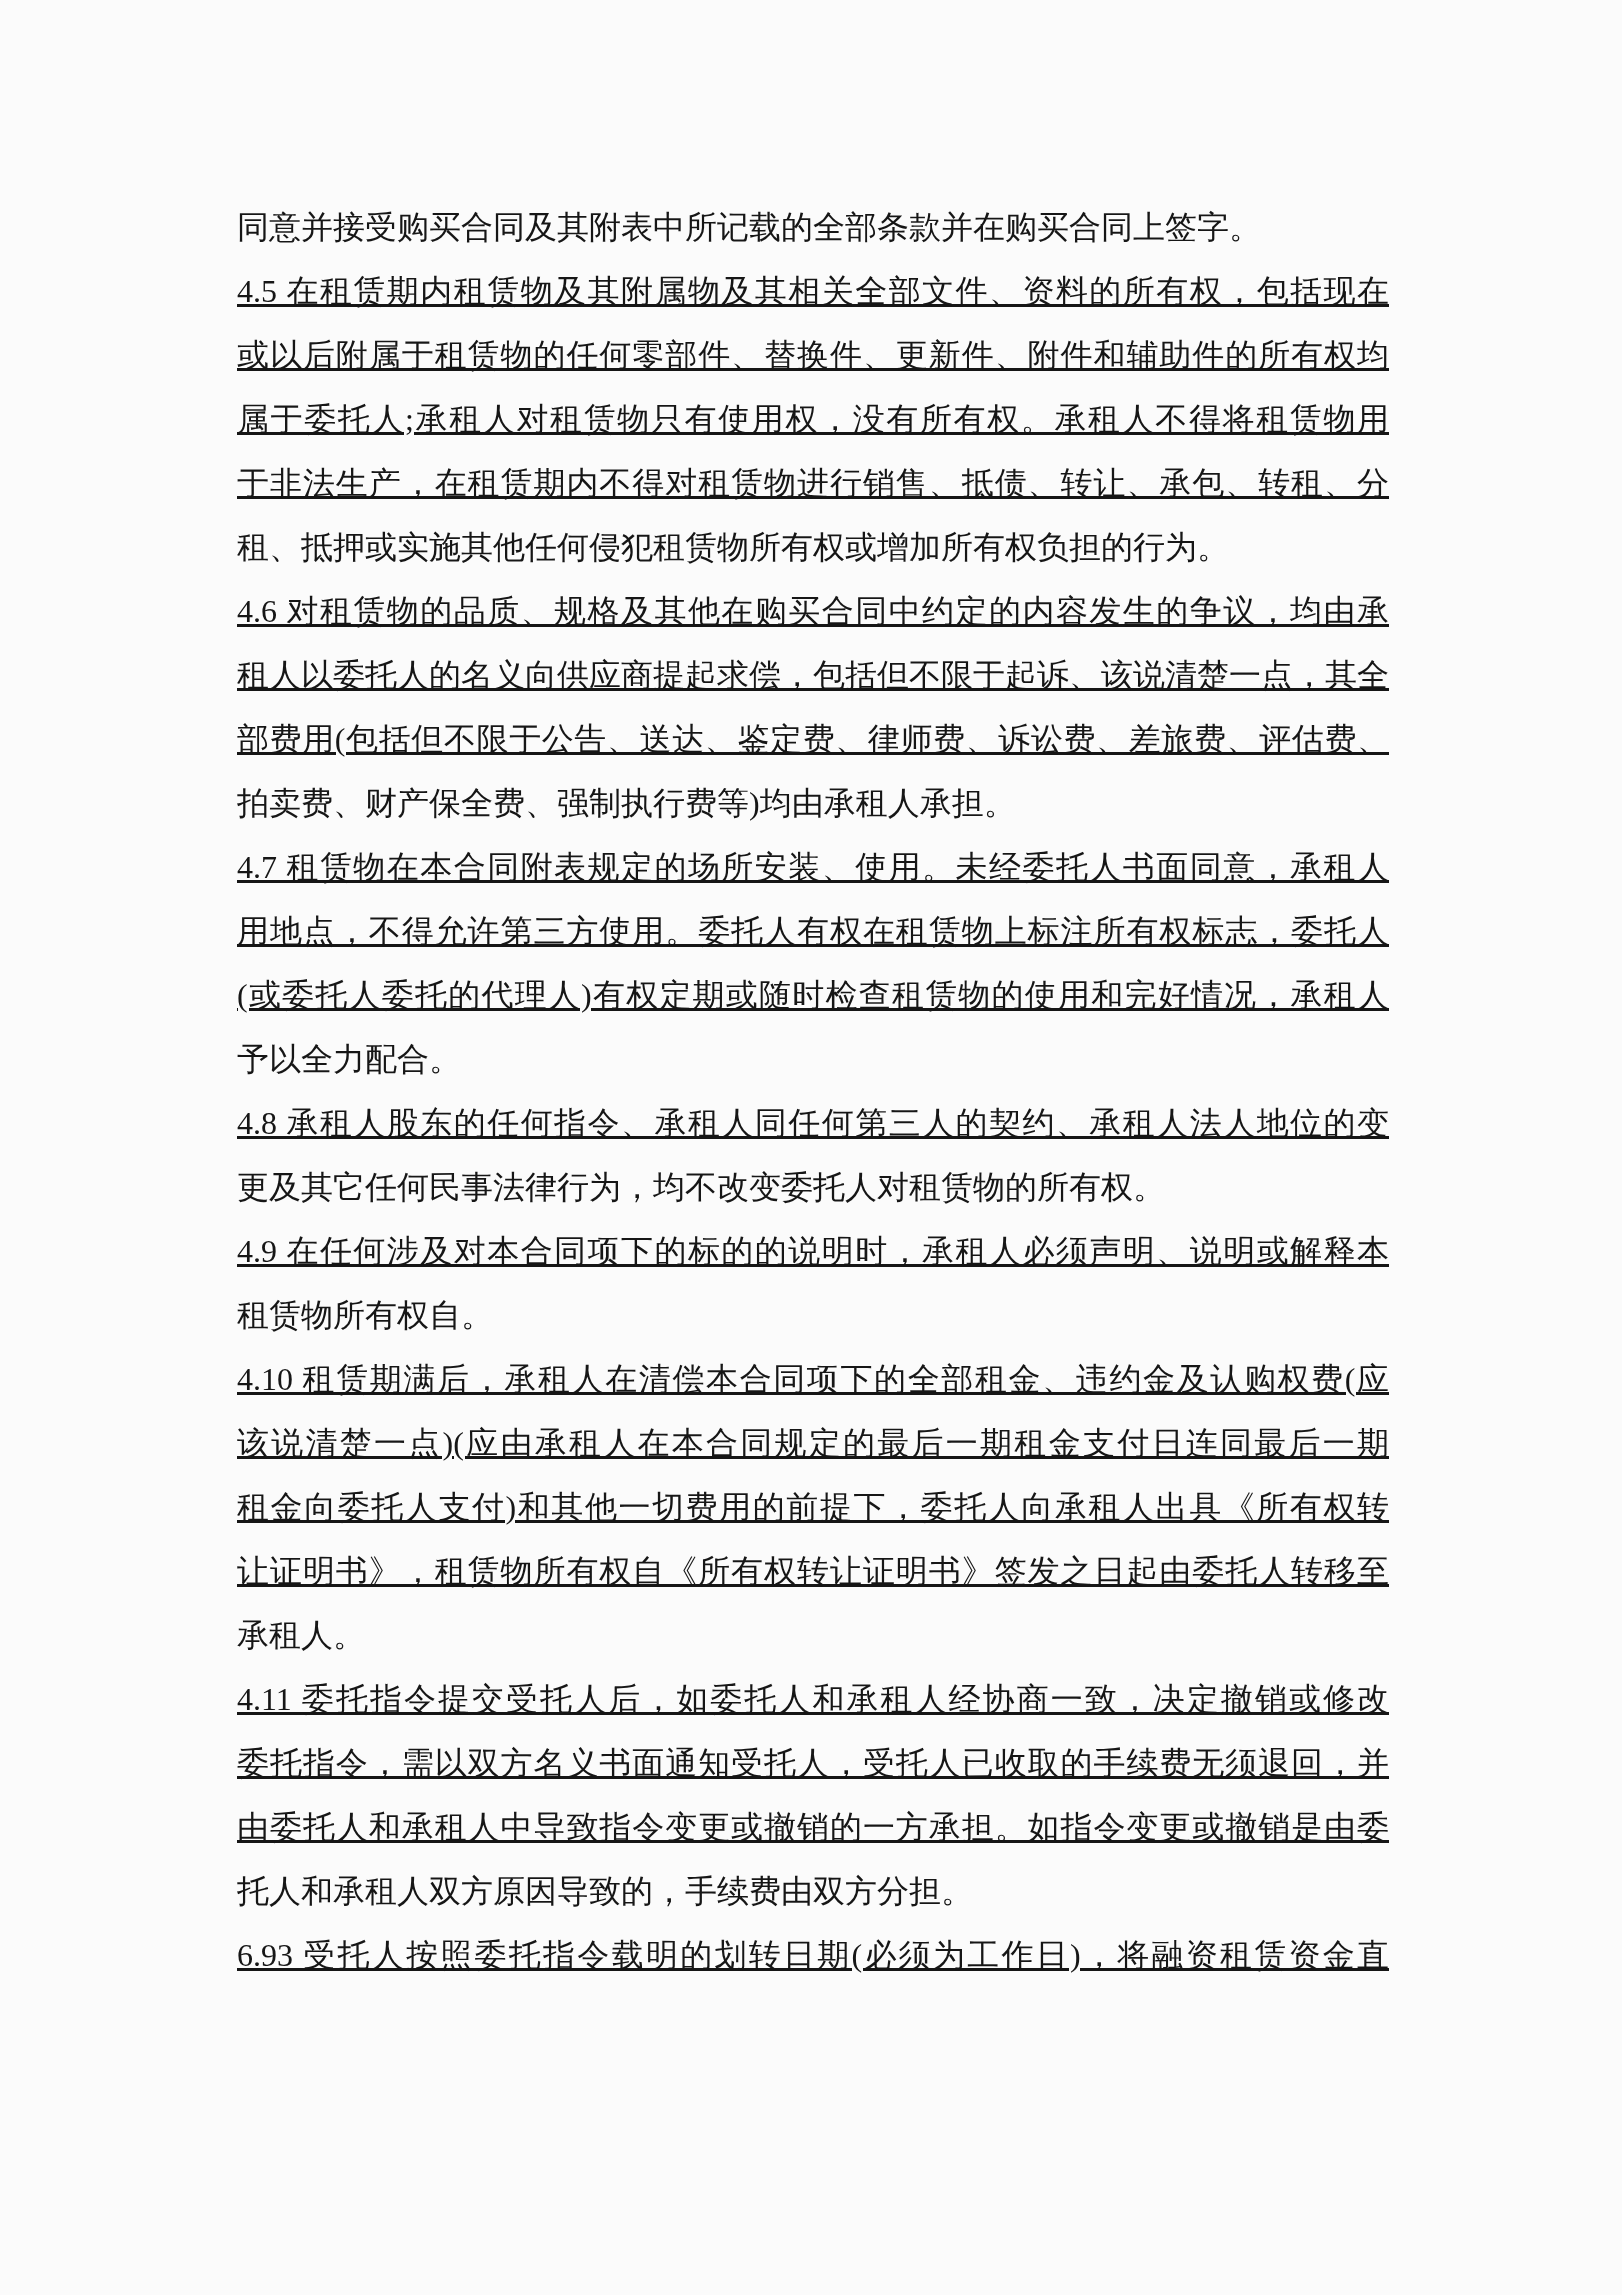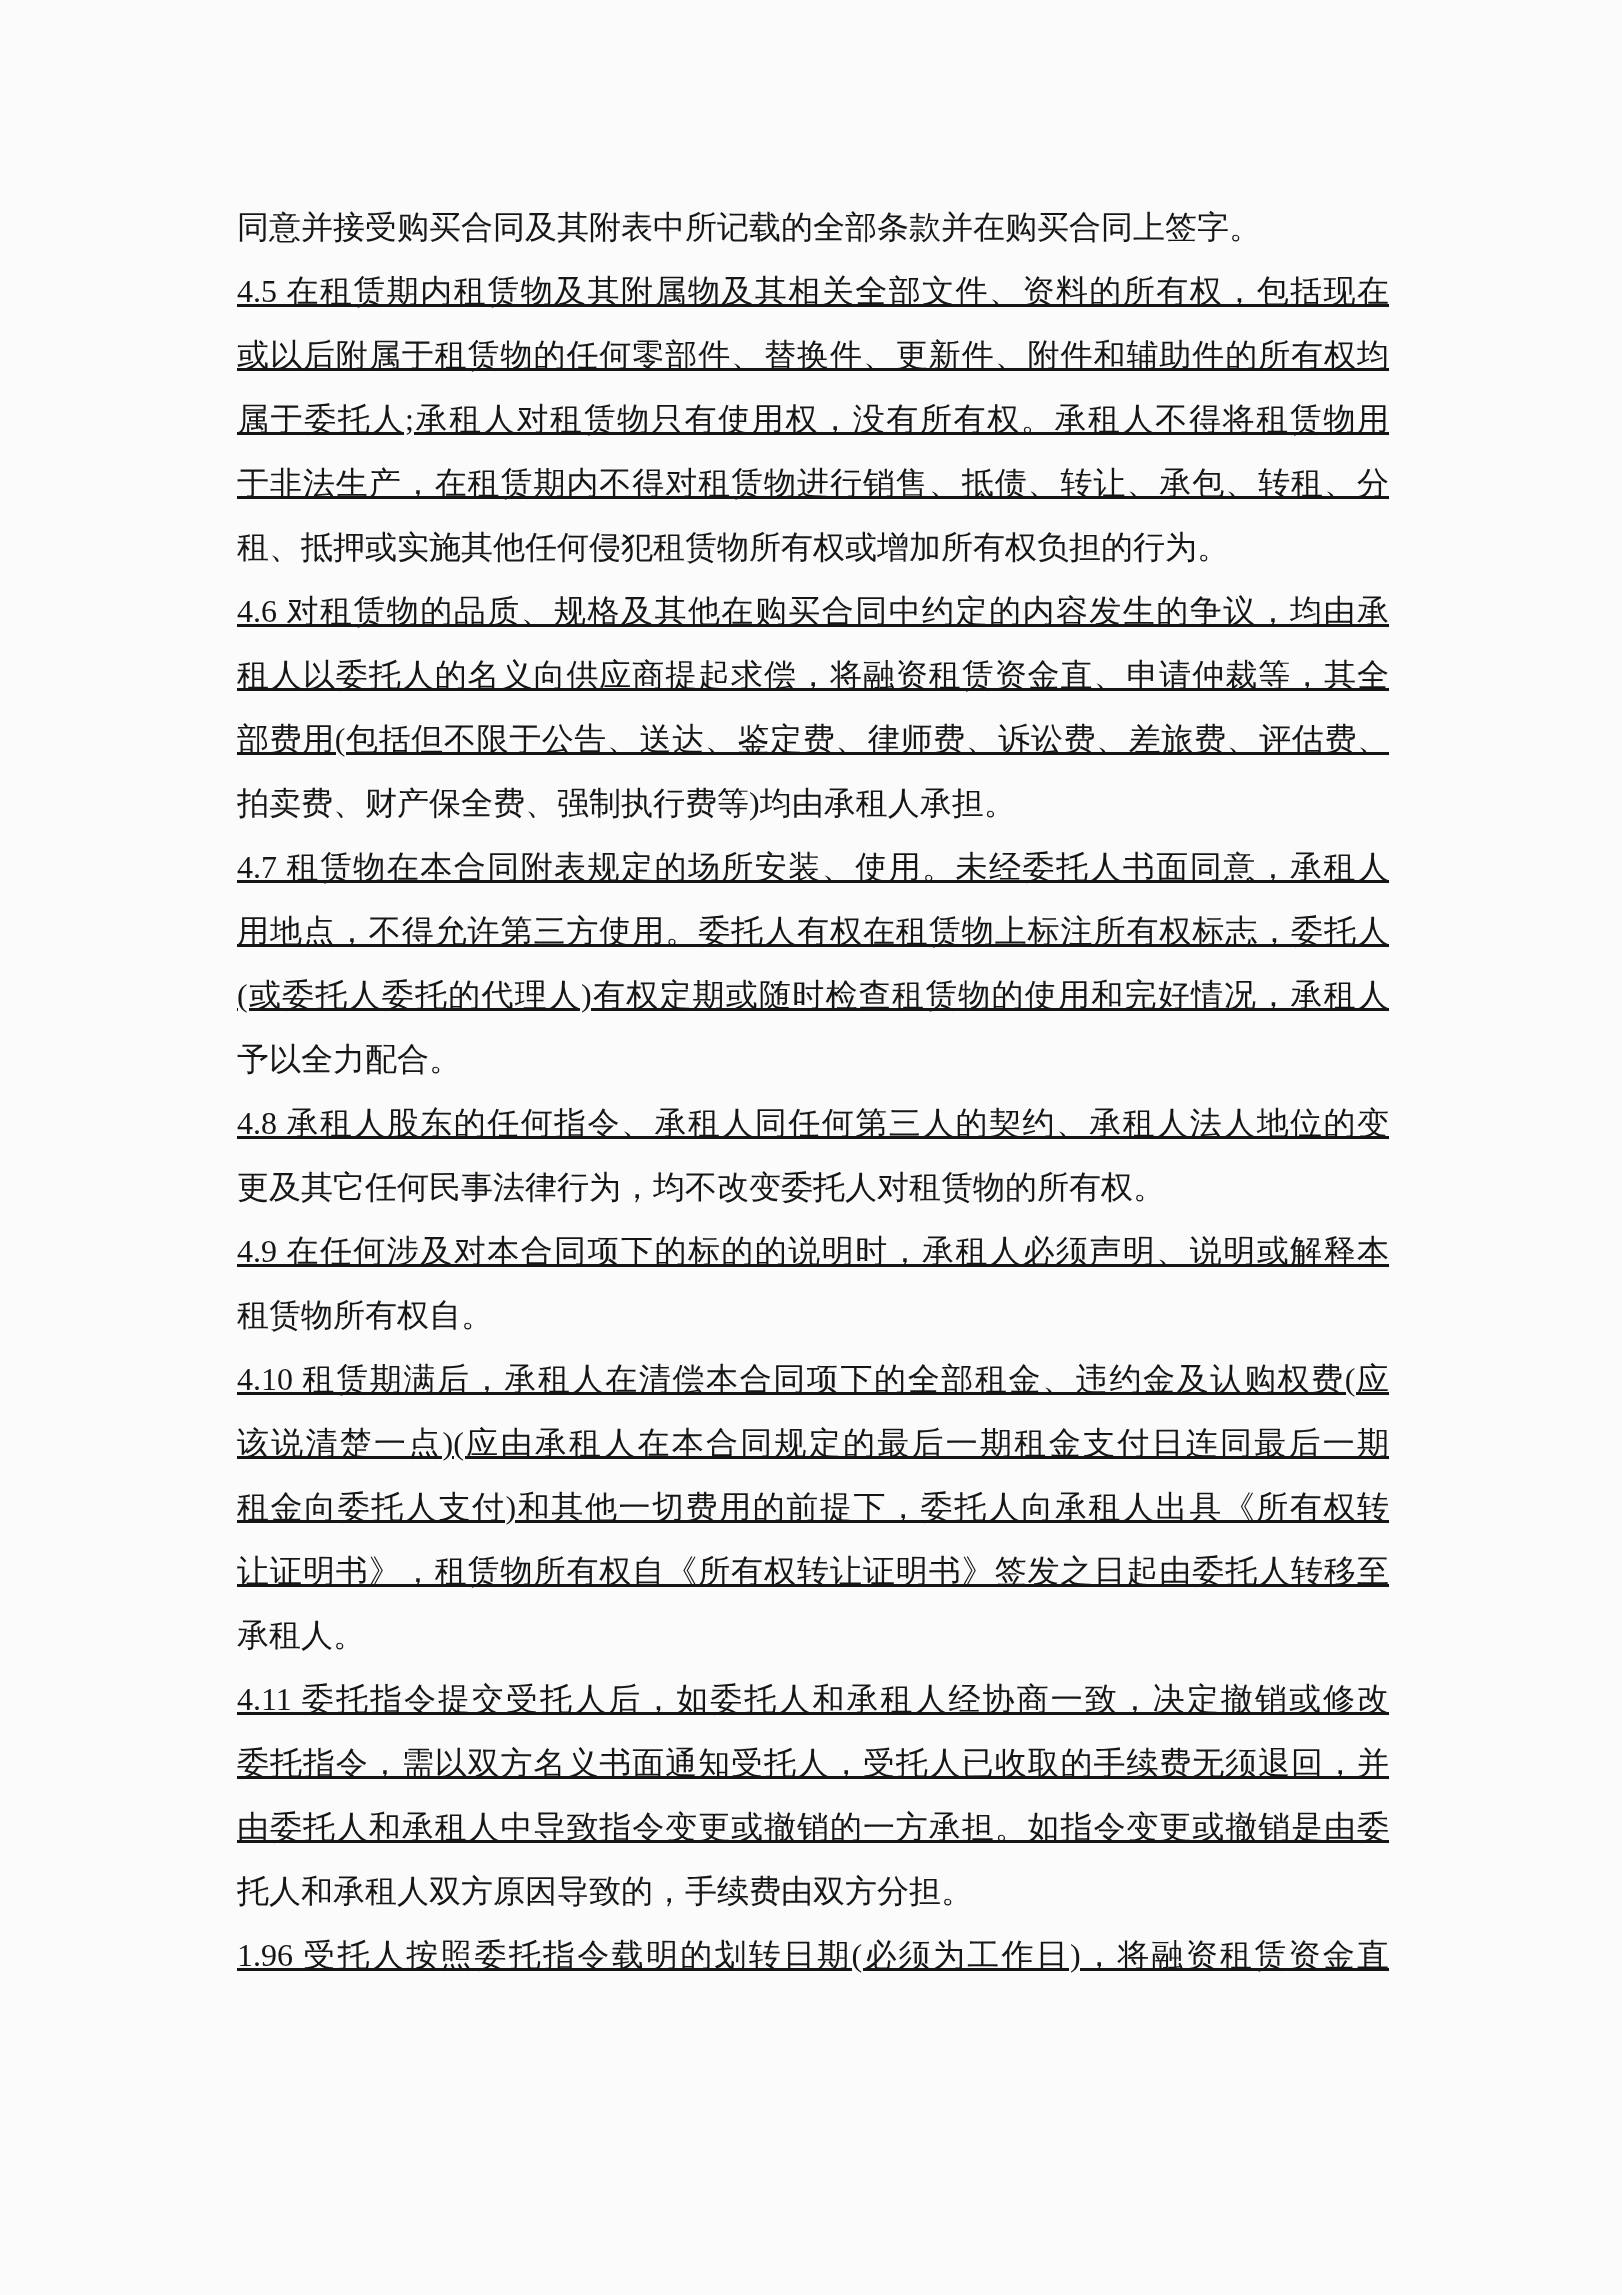--- a/index.html
+++ b/index.html
@@ -51,36 +51,36 @@
 
 <div class="page">
   <div class="textblock">
     <p class="line l">同意并接受购买合同及其附表中所记载的全部条款并在购买合同上签字。</p>
     <p class="line j">4.5 在租赁期内租赁物及其附属物及其相关全部文件、资料的所有权，包括现在</p>
     <p class="line j">或以后附属于租赁物的任何零部件、替换件、更新件、附件和辅助件的所有权均</p>
     <p class="line j">属于委托人;承租人对租赁物只有使用权，没有所有权。承租人不得将租赁物用</p>
     <p class="line j">于非法生产，在租赁期内不得对租赁物进行销售、抵债、转让、承包、转租、分</p>
     <p class="line l">租、抵押或实施其他任何侵犯租赁物所有权或增加所有权负担的行为。</p>
     <p class="line j">4.6 对租赁物的品质、规格及其他在购买合同中约定的内容发生的争议，均由承</p>
-    <p class="line j">租人以委托人的名义向供应商提起求偿，将融资租赁资金直、申请仲裁等，其全</p>
+    <p class="line j">租人以委托人的名义向供应商提起求偿，包括但不限于起诉、该说清楚一点，其全</p>
     <p class="line j">部费用(包括但不限于公告、送达、鉴定费、律师费、诉讼费、差旅费、评估费、</p>
     <p class="line l">拍卖费、财产保全费、强制执行费等)均由承租人承担。</p>
     <p class="line j">4.7 租赁物在本合同附表规定的场所安装、使用。未经委托人书面同意，承租人</p>
     <p class="line j">用地点，不得允许第三方使用。委托人有权在租赁物上标注所有权标志，委托人</p>
     <p class="line j">(或委托人委托的代理人)有权定期或随时检查租赁物的使用和完好情况，承租人</p>
     <p class="line l">予以全力配合。</p>
     <p class="line j">4.8 承租人股东的任何指令、承租人同任何第三人的契约、承租人法人地位的变</p>
     <p class="line l">更及其它任何民事法律行为，均不改变委托人对租赁物的所有权。</p>
     <p class="line j">4.9 在任何涉及对本合同项下的标的的说明时，承租人必须声明、说明或解释本</p>
     <p class="line l">租赁物所有权自。</p>
     <p class="line j">4.10 租赁期满后，承租人在清偿本合同项下的全部租金、违约金及认购权费(应</p>
     <p class="line j">该说清楚一点)(应由承租人在本合同规定的最后一期租金支付日连同最后一期</p>
     <p class="line j">租金向委托人支付)和其他一切费用的前提下，委托人向承租人出具《所有权转</p>
     <p class="line j">让证明书》，租赁物所有权自《所有权转让证明书》签发之日起由委托人转移至</p>
     <p class="line l">承租人。</p>
     <p class="line j">4.11 委托指令提交受托人后，如委托人和承租人经协商一致，决定撤销或修改</p>
     <p class="line j">委托指令，需以双方名义书面通知受托人，受托人已收取的手续费无须退回，并</p>
     <p class="line j">由委托人和承租人中导致指令变更或撤销的一方承担。如指令变更或撤销是由委</p>
     <p class="line l">托人和承租人双方原因导致的，手续费由双方分担。</p>
-    <p class="line j">1.96 受托人按照委托指令载明的划转日期(必须为工作日)，将融资租赁资金直</p>
+    <p class="line j">6.93 受托人按照委托指令载明的划转日期(必须为工作日)，将融资租赁资金直</p>
   </div>
 </div>
 
 
 </body></html>

